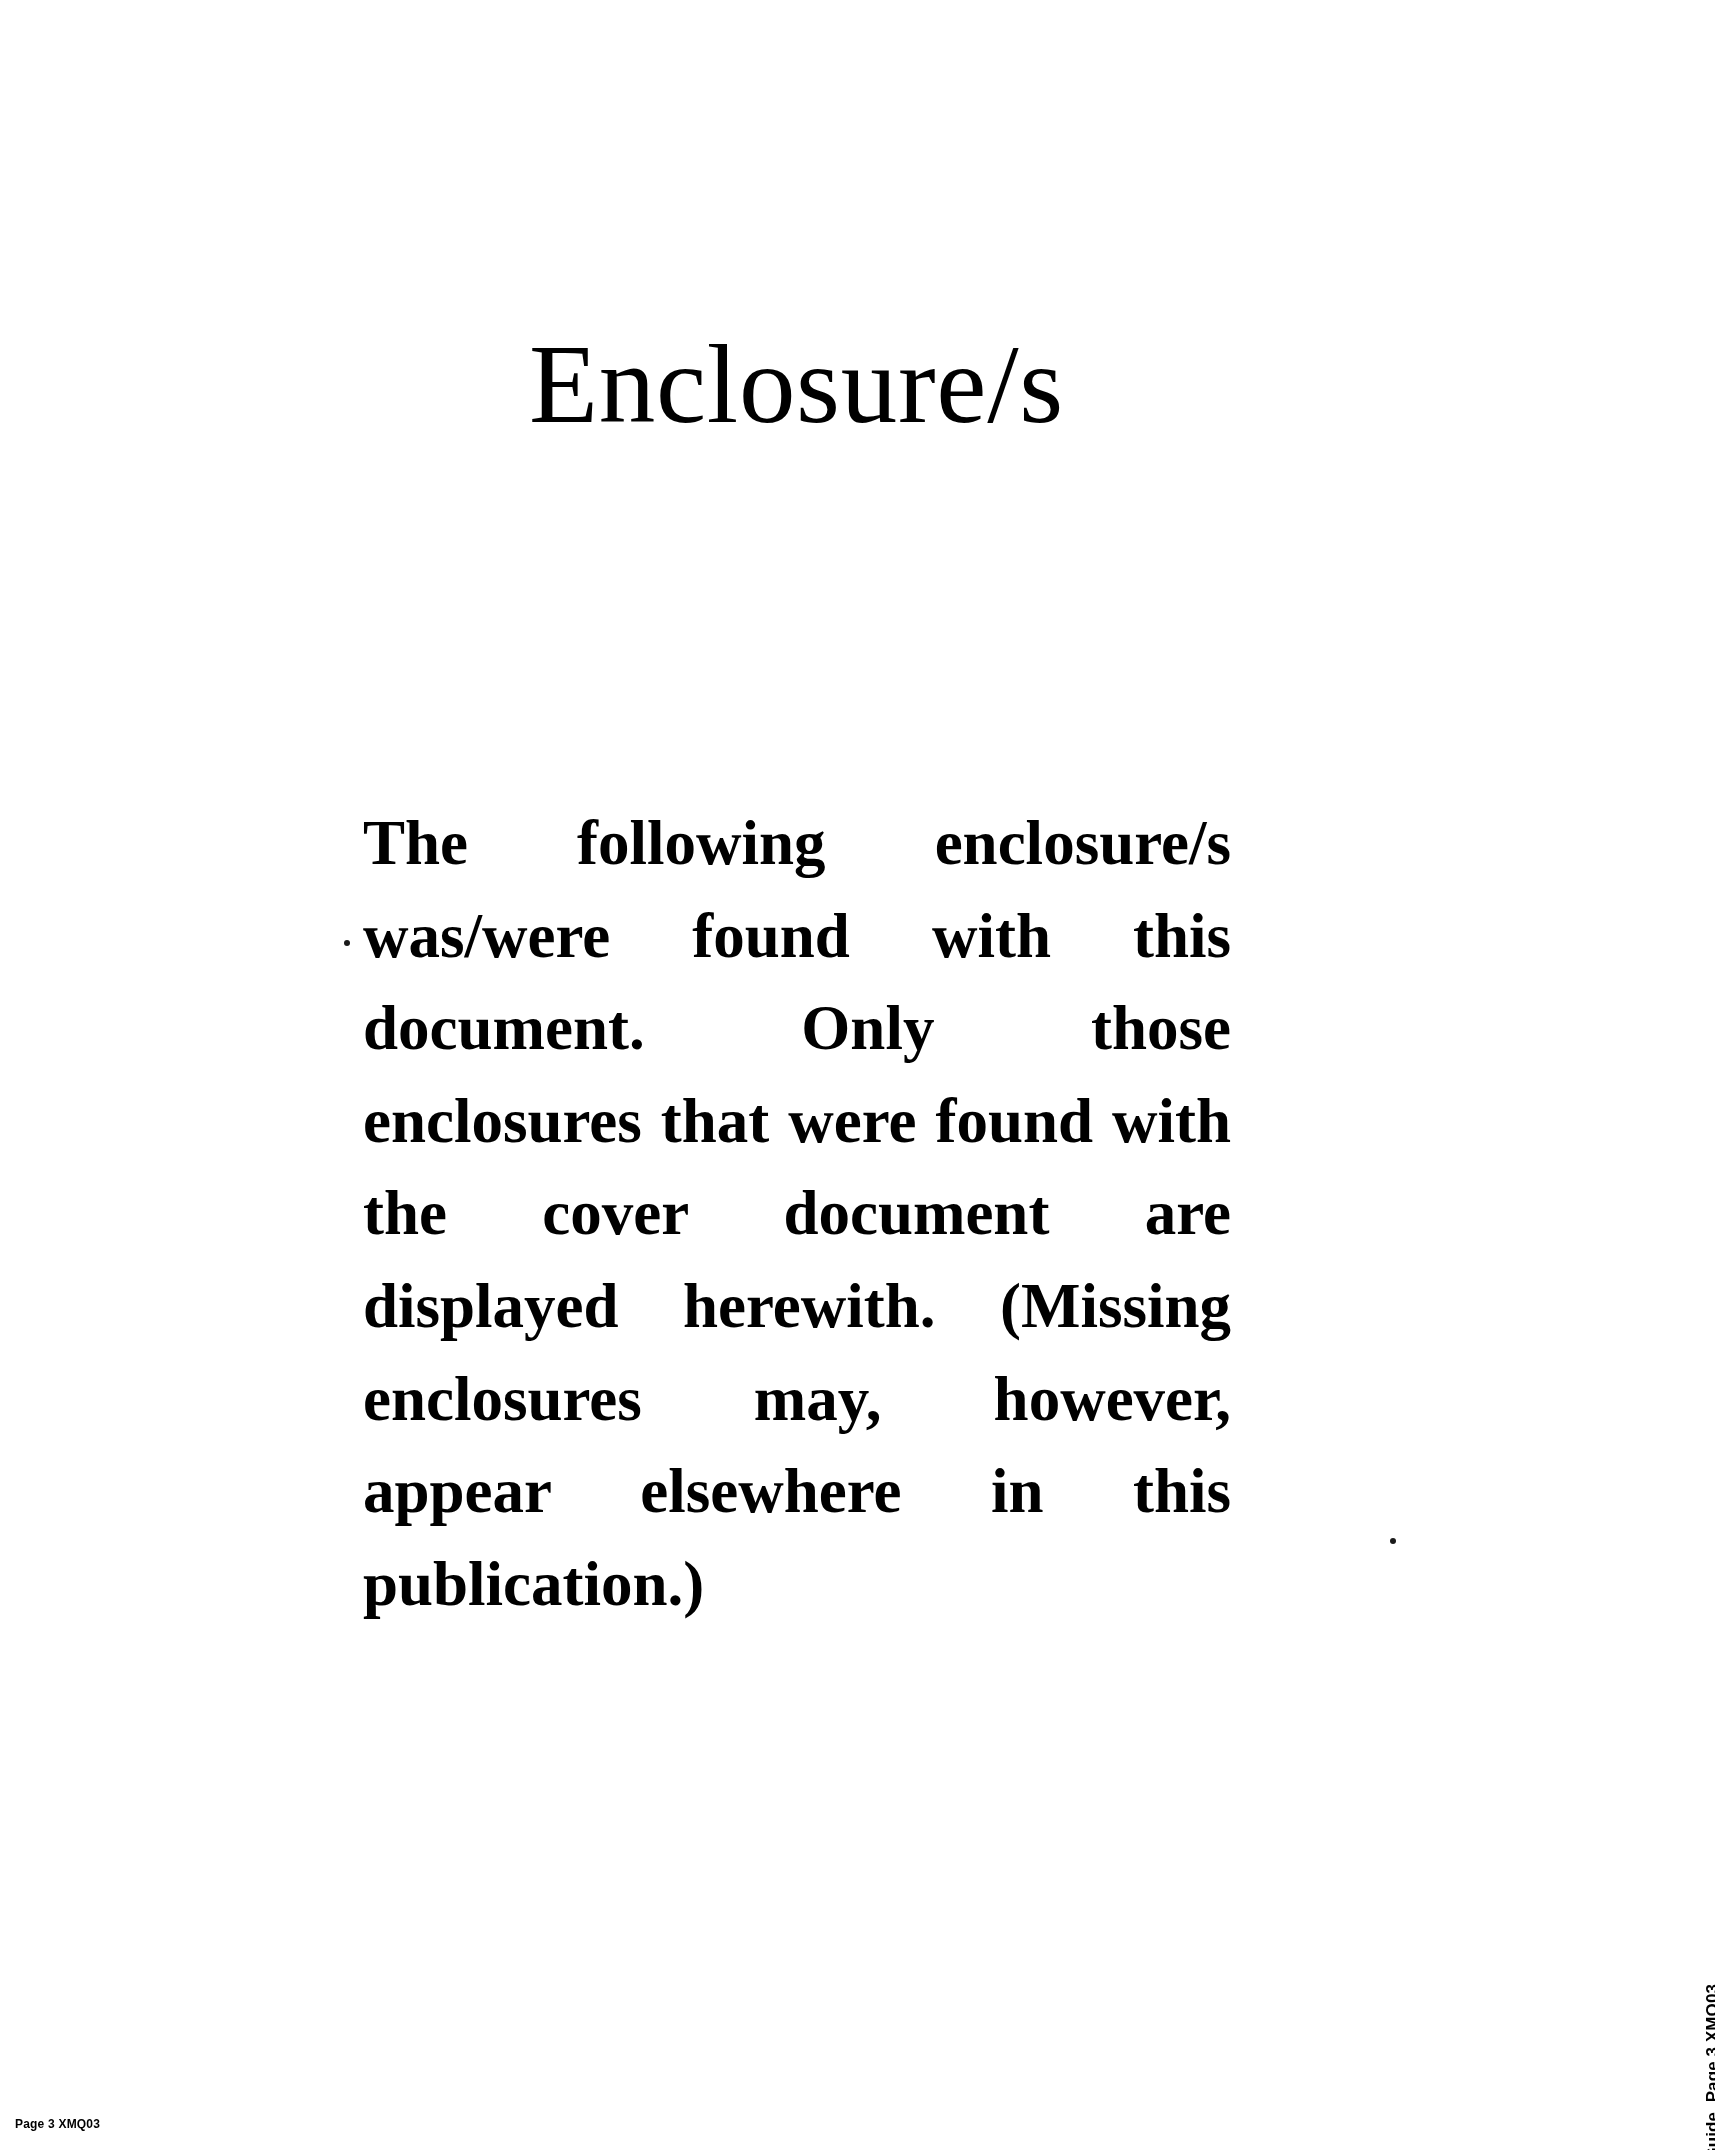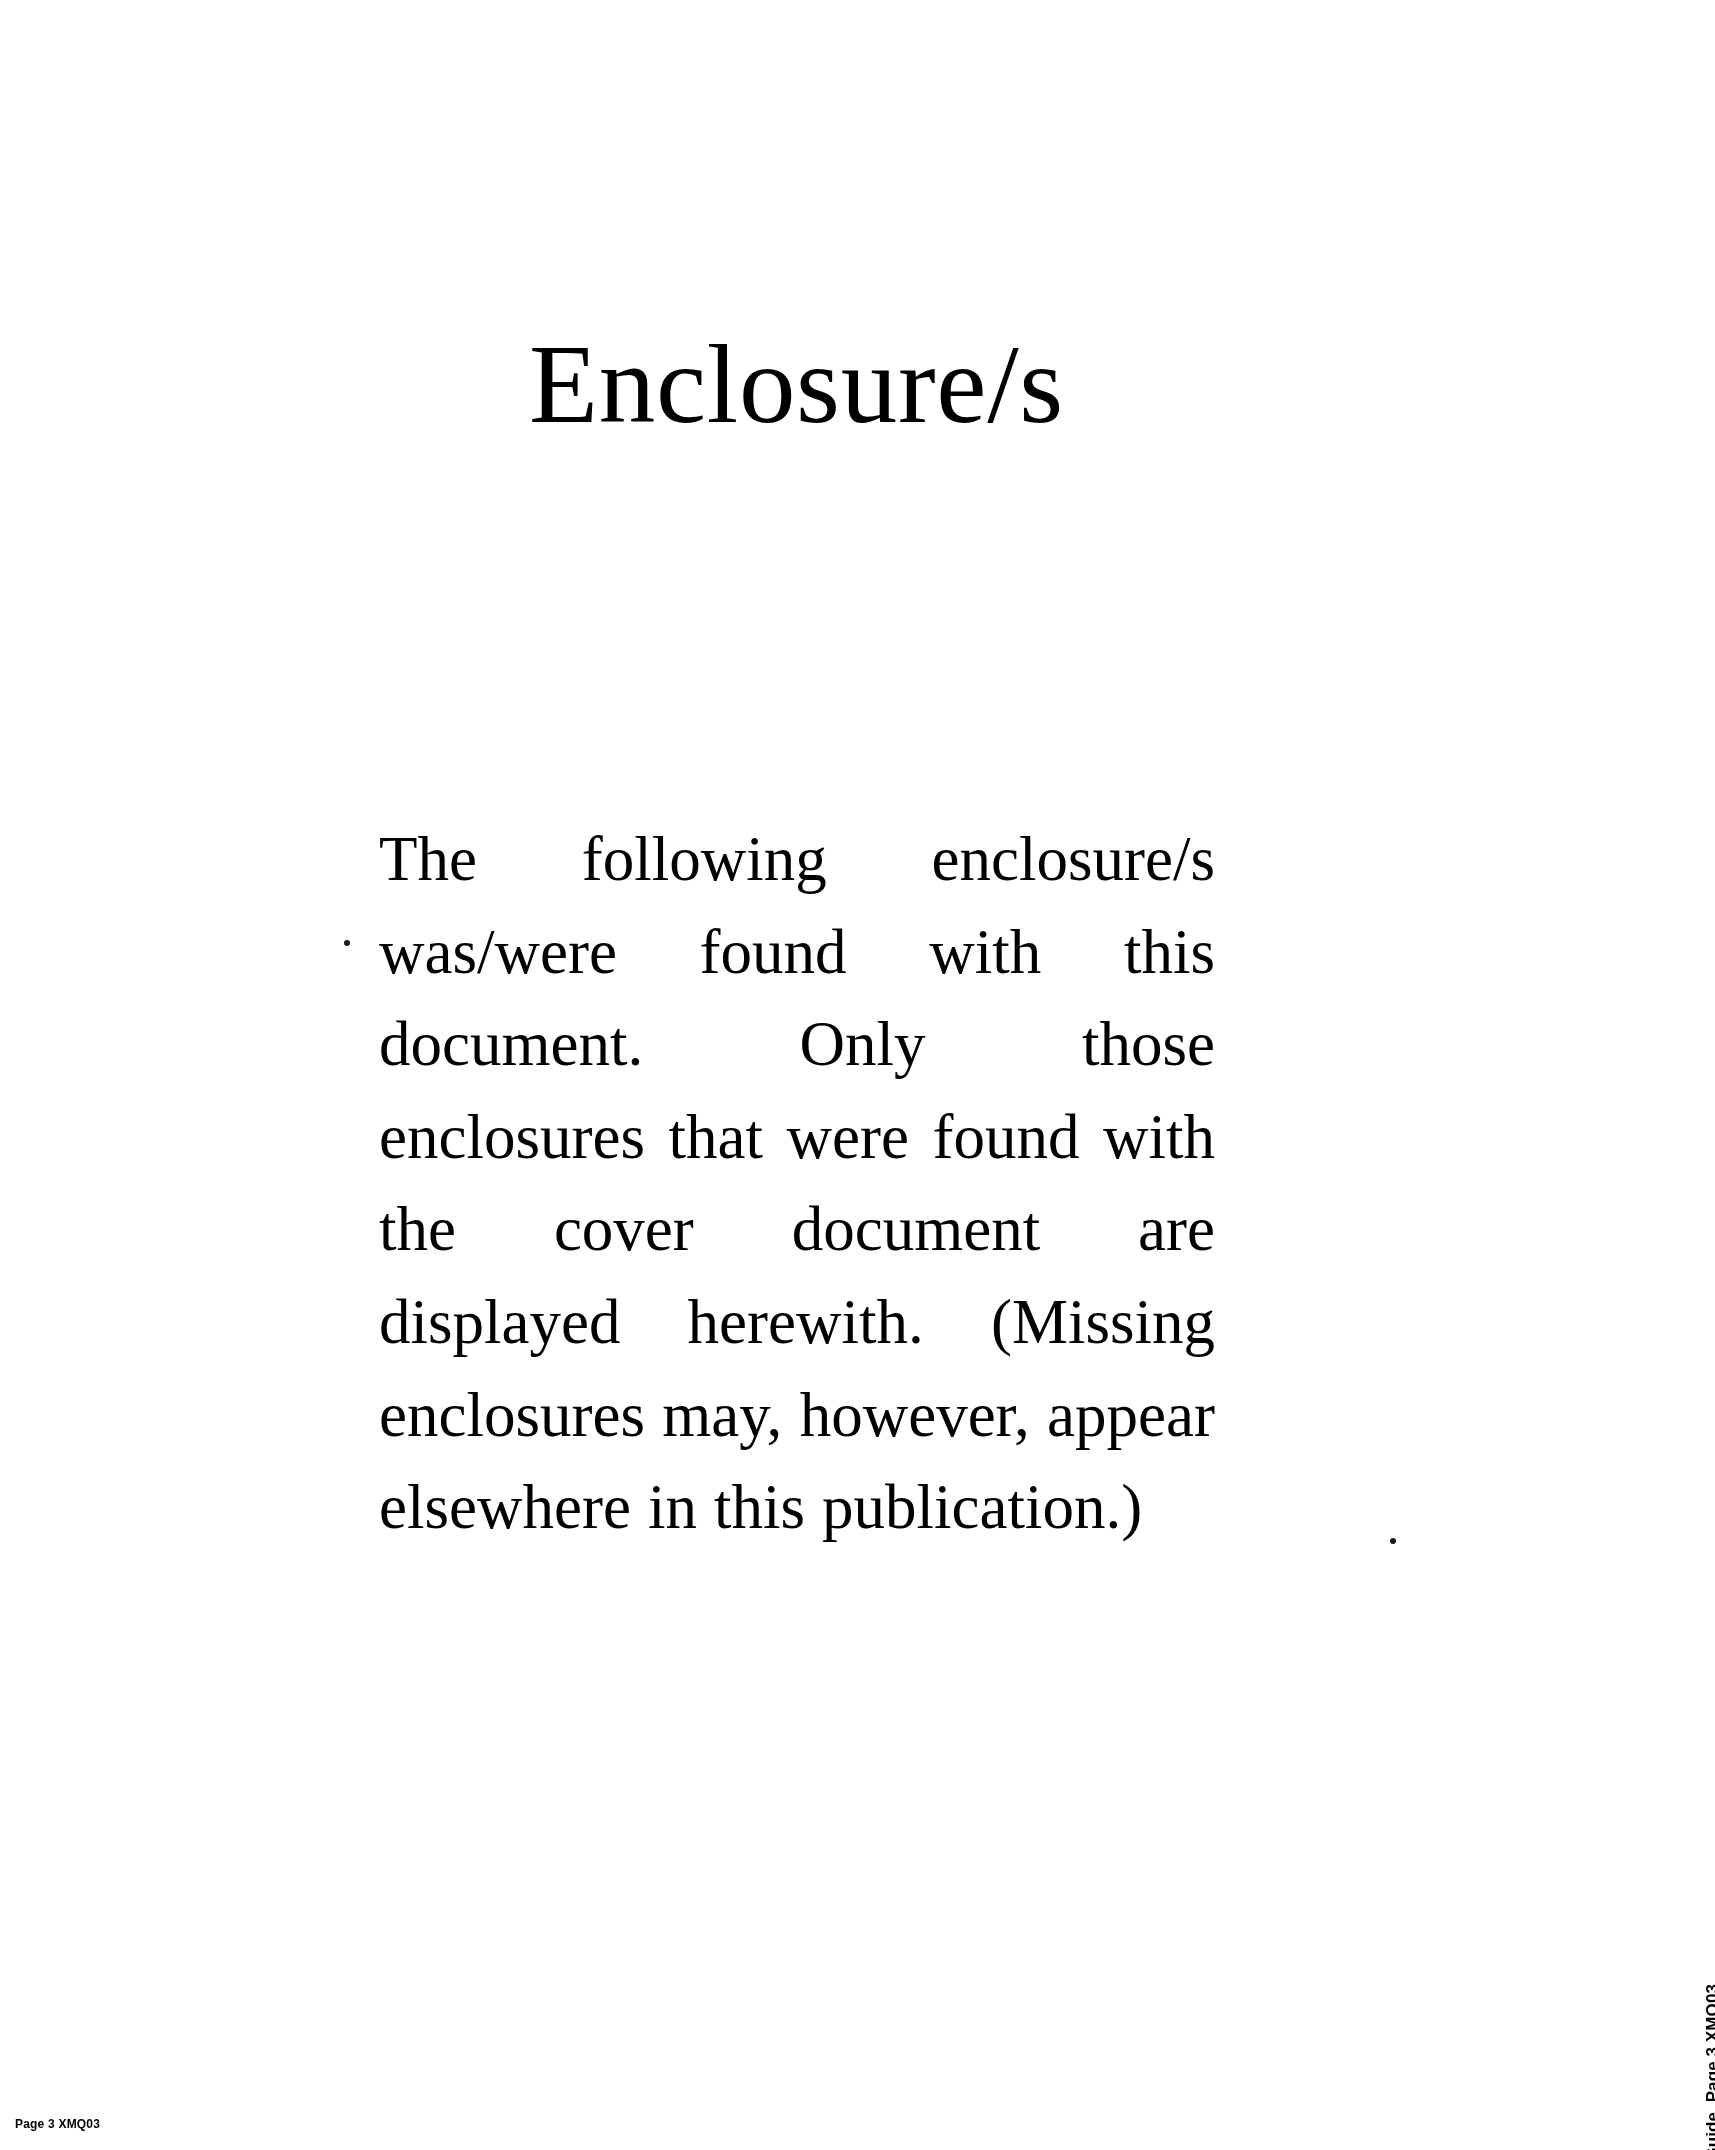--- a/index.html
+++ b/index.html
@@ -48,21 +48,22 @@
     top: 797px;
     width: 868px;
     font-family: "Liberation Serif", serif;
     font-size: 63px;
     line-height: 1.47;
     text-align: justify;
     text-justify: inter-word;
     word-spacing: 1.3px;
   }
   .doc-body p {
-    margin: 16px;
+    margin: 0;
+    font-weight: bold;
   }
 
   
   .speck {
     position: absolute;
     background: #1a1a1a;
     border-radius: 50%;
   }
   .speck-left {
     left: 344px;

